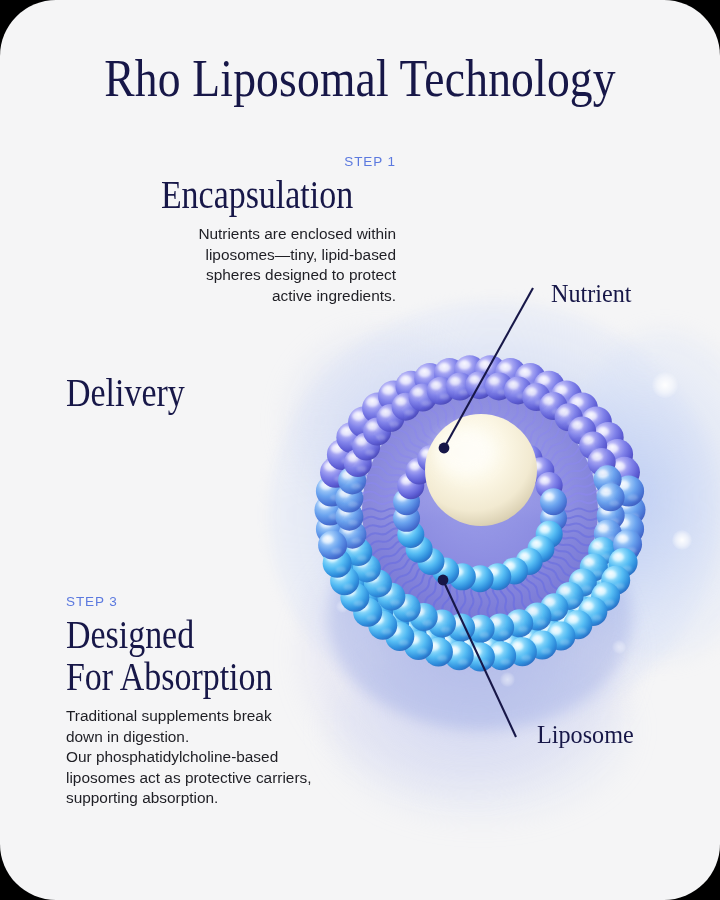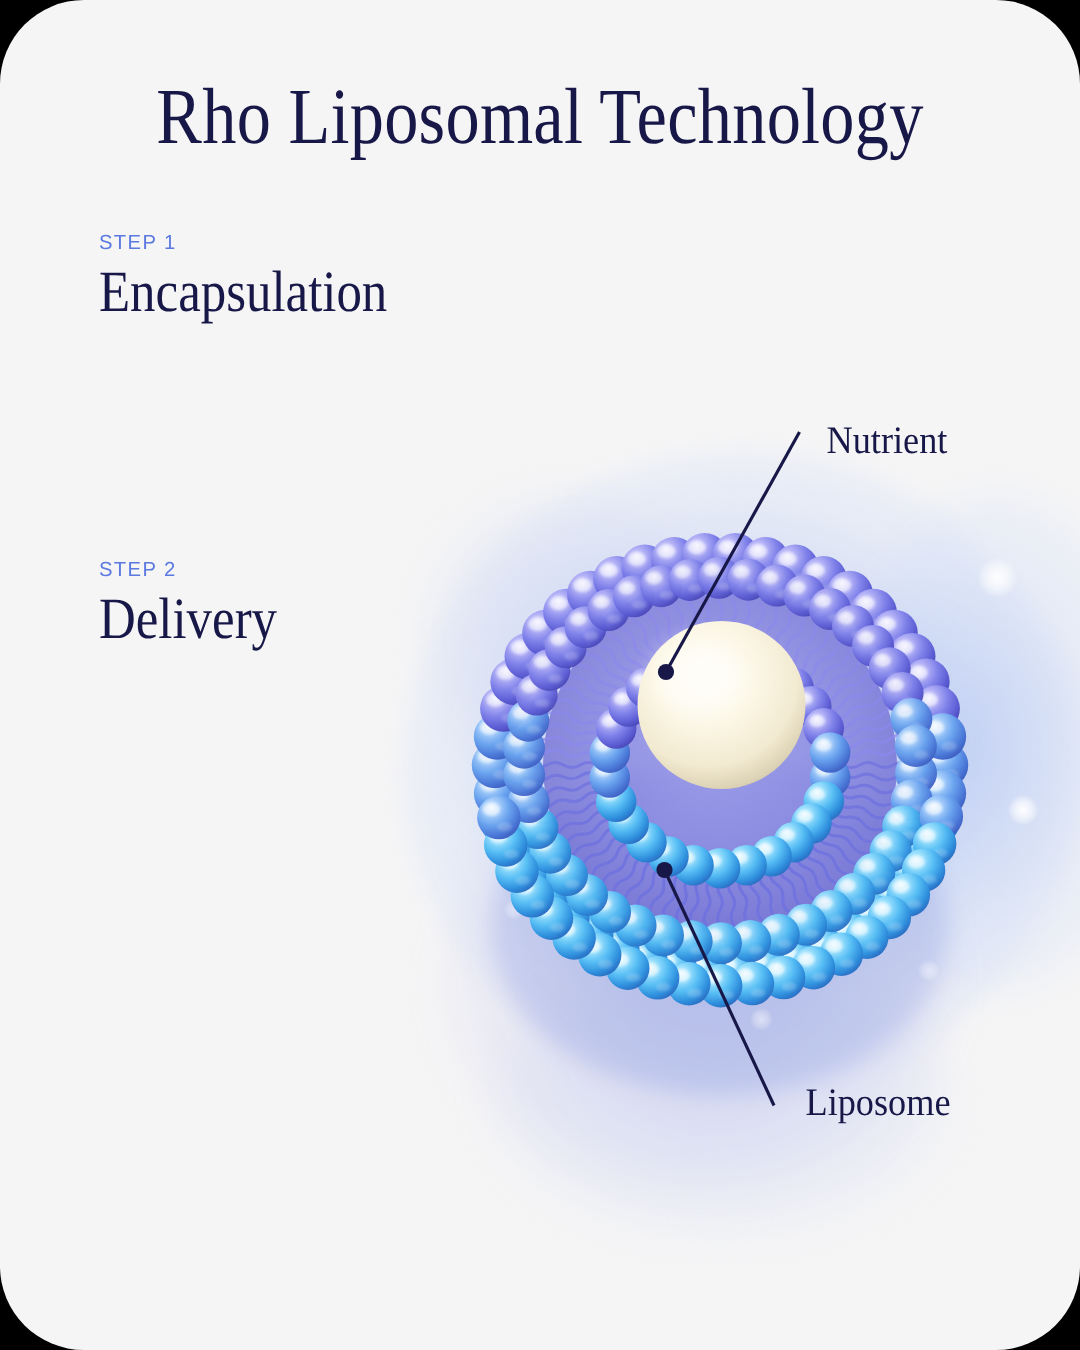--- a/index.html
+++ b/index.html
@@ -92,21 +92,21 @@
     font-family: "Liberation Serif", serif;
     font-size: 53px;
     line-height: 1.08;
     letter-spacing: 0.2px;
     color: #171748;
     transform: scaleX(0.86);
     white-space: nowrap;
   }
 
   .step { position: absolute; left: 66px; width: 330px; }
-  .step-1 { top: 154px; }
+  .step-1 { top: 154px; text-align: right; }
   .step-2 { top: 372px; }
   .step-3 { top: 594px; }
 
   .step-kicker {
     font-family: "Liberation Sans", sans-serif;
     font-size: 13.5px;
     font-weight: 400;
     letter-spacing: 0.9px;
     color: #5b79df;
     margin-bottom: 5px;
@@ -963,21 +963,34 @@
   </svg>
 
   <div class="callout-label label-nutrient">Nutrient</div>
   <div class="callout-label label-liposome">Liposome</div>
 
   <div class="title">Rho Liposomal Technology</div>
 
   <div class="step step-1">
     <div class="step-kicker">STEP 1</div>
     <div class="step-heading">Encapsulation</div>
+    <div class="step-body">Nutrients are enclosed within
+liposomes—tiny, lipid-based
+spheres designed to protect
+active ingredients.</div>
   </div>
 
   <div class="step step-2">
-    <div class="step-kicker">STEP 2</div>
     <div class="step-heading">Delivery</div>
   </div>
 
+  <div class="step step-3">
+    <div class="step-kicker">STEP 3</div>
+    <div class="step-heading">Designed
+For Absorption</div>
+    <div class="step-body">Traditional supplements break
+down in digestion.
+Our phosphatidylcholine-based
+liposomes act as protective carriers,
+supporting absorption.</div>
+  </div>
 
 </div>
 
 </body></html>

